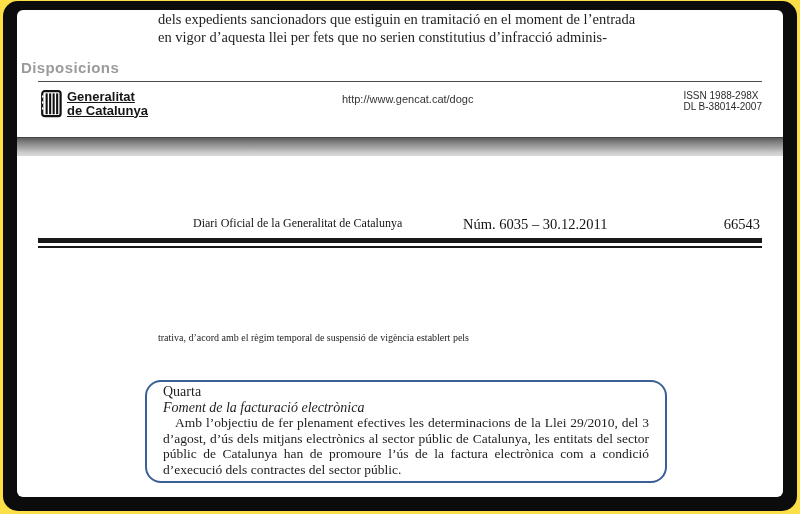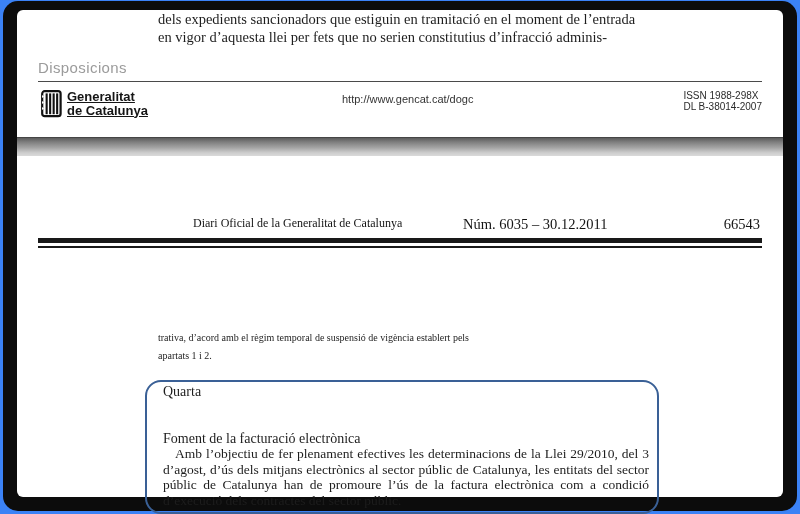--- a/index.html
+++ b/index.html
@@ -1,31 +1,31 @@
 <!DOCTYPE html>
 <html><head>
 <meta charset="utf-8">
 <style>
   html,body{margin:0;padding:0;background:#fff;}
-  .canvas{position:relative;width:800px;height:514px;background:#3b82f6;overflow:hidden;
+  .canvas{position:relative;width:800px;height:514px;background:#fde047;overflow:hidden;
           font-family:"Liberation Serif",serif;}
   
   .frame{position:absolute;left:3px;top:1px;width:794px;height:510px;
          background:#0c0c0c;border-radius:15px;}
   
   .page{position:absolute;left:17px;top:10px;width:766px;height:487px;
         background:#ffffff;border-radius:6px;}
 
   
   .top-para{position:absolute;left:141px;top:0px;width:512px;
             font-size:14.5px;line-height:18px;color:#1d1d1d;}
 
   
-  .section-label{position:absolute;left:21px;top:49px;
-                 font-family:"Liberation Sans",sans-serif;font-weight:normal;
+  .section-label{position:absolute;left:4px;top:49px;
+                 font-family:"Liberation Sans",sans-serif;font-weight:bold;
                  font-size:15px;letter-spacing:.4px;color:#9b9b9b;}
   .header-line{position:absolute;left:21px;top:71px;width:724px;height:1px;background:#4a4a4a;}
 
   .logo{position:absolute;left:24px;top:80px;}
   .brand{position:absolute;left:50px;top:80px;
          font-family:"Liberation Sans",sans-serif;font-weight:bold;
          font-size:13px;line-height:13.5px;color:#151515;text-decoration:underline;}
   .url{position:absolute;left:325px;top:83px;
        font-family:"Liberation Sans",sans-serif;font-size:11px;color:#333;}
   .issn{position:absolute;right:21px;top:80px;
@@ -43,23 +43,23 @@
   .rule-thick{position:absolute;left:21px;top:228px;width:724px;height:5px;background:#191919;}
   .rule-thin{position:absolute;left:21px;top:236px;width:724px;height:2px;background:#191919;}
 
   
   .body-para{position:absolute;left:141px;top:319px;width:512px;
              font-size:10px;line-height:18px;color:#1d1d1d;}
 
   
   .highlight-box{position:absolute;left:128px;top:370px;width:486px;
                  border:2px solid #3a6096;border-radius:16px;
-                 padding:2px 8px 4px 16px;color:#1d1d1d;}
+                 padding:2px 16px 4px 16px;color:#1d1d1d;}
   .hb-heading{font-size:14px;line-height:15.5px;}
-  .hb-subheading{font-size:14px;line-height:15.5px;margin-top:31px;}
+  .hb-subheading{font-size:14px;line-height:15.5px;font-style:italic;}
   .hb-body{font-size:13.5px;line-height:15.5px;text-align:justify;text-indent:12px;}
 </style>
 </head>
 <body>
 
 <div class="canvas">
   <div class="frame"></div>
 
   <div class="page">
 
@@ -99,21 +99,20 @@
     <div class="page-divider"></div>
 
     <div class="gz-title">Diari Oficial de la Generalitat de Catalunya</div>
     <div class="gz-issue">Núm. 6035 – 30.12.2011</div>
     <div class="gz-page">66543</div>
     <div class="rule-thick"></div>
     <div class="rule-thin"></div>
 
     <div class="body-para">
       <div>trativa, d’acord amb el règim temporal de suspensió de vigència establert pels</div>
-      <div>apartats 1 i 2.</div>
     </div>
 
     <div class="highlight-box">
       <div class="hb-heading">Quarta</div>
       <div class="hb-subheading">Foment de la facturació electrònica</div>
       <div class="hb-body">Amb l’objectiu de fer plenament efectives les determinacions de la Llei 29/2010, del 3 d’agost, d’ús dels mitjans electrònics al sector públic de Catalunya, les entitats del sector públic de Catalunya han de promoure l’ús de la factura electrònica com a condició d’execució dels contractes del sector públic.</div>
     </div>
 
   </div>
 </div>

